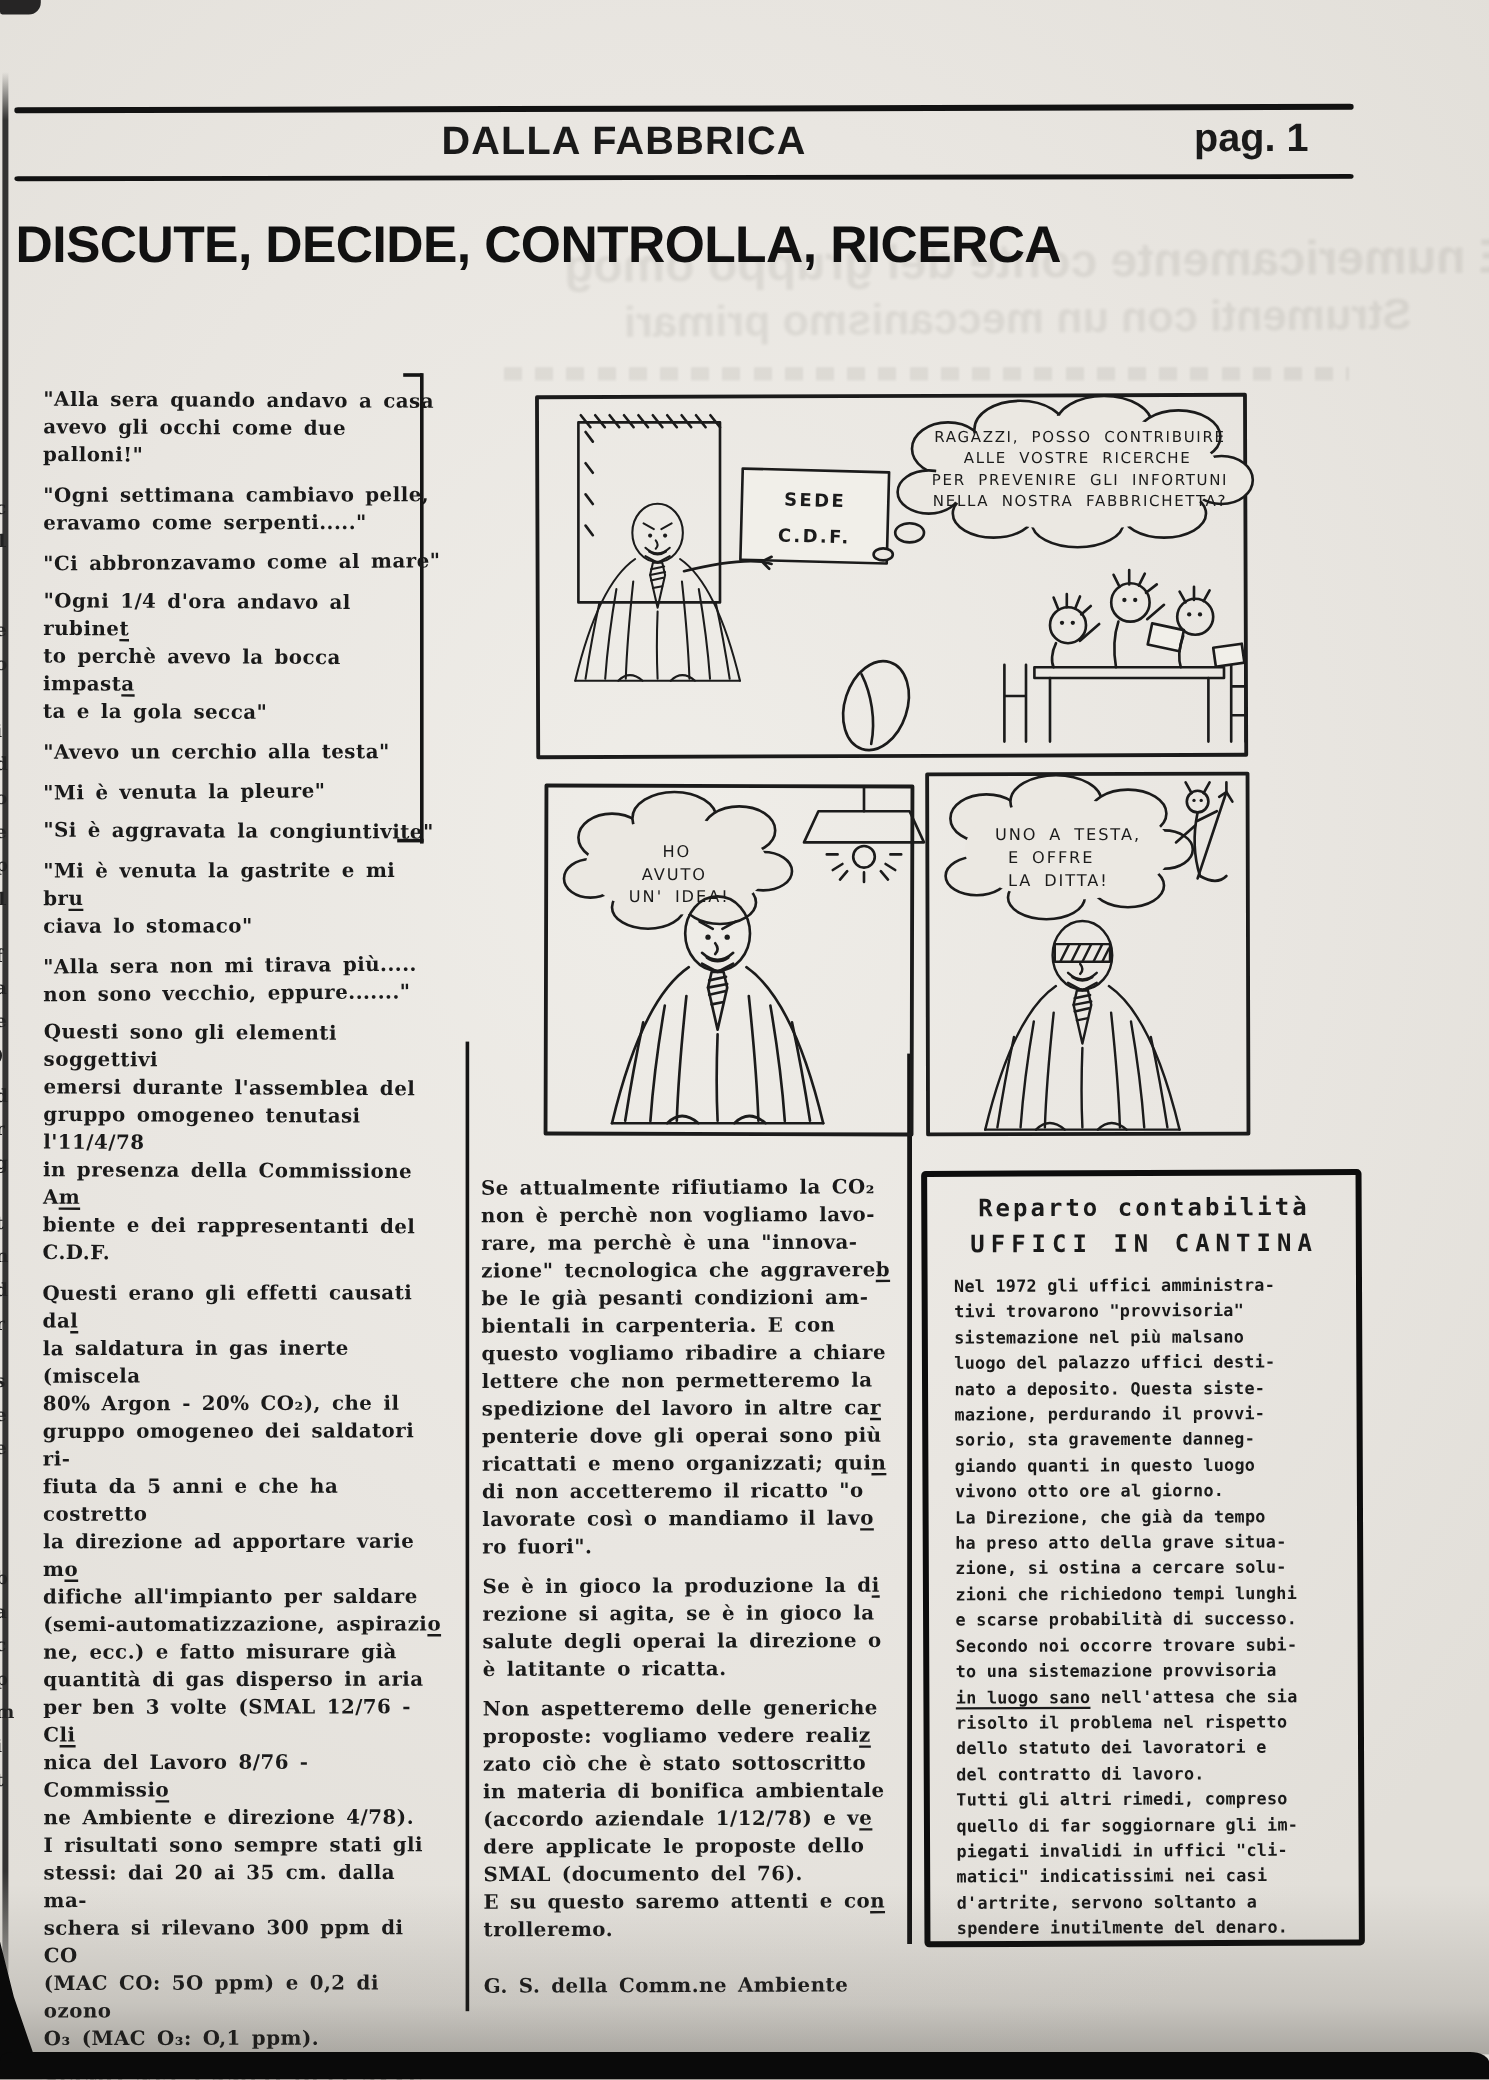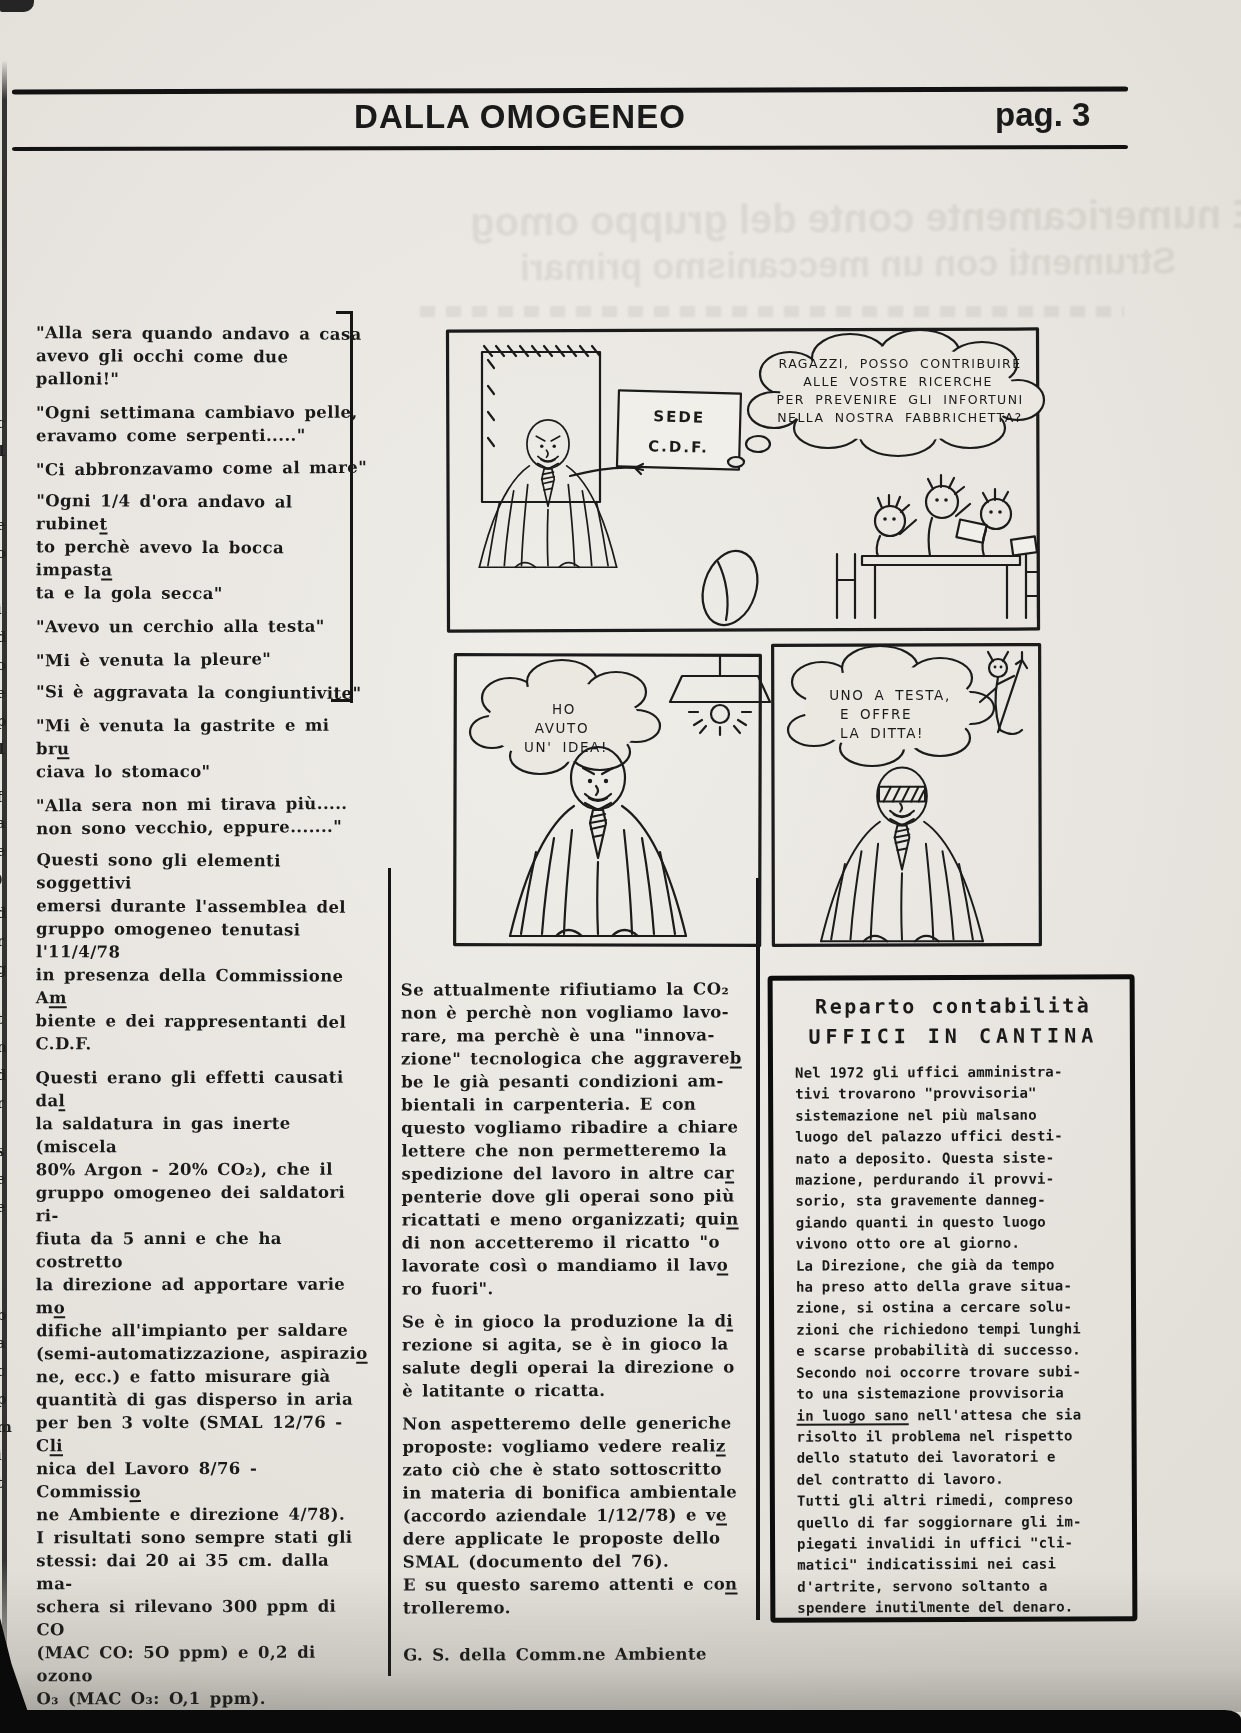--- a/index.html
+++ b/index.html
@@ -71,29 +71,30 @@
 </style>
 </head>
 <body>
 
 <div id="page">
 
   <div id="topleft-mark" class="abs"></div>
   <div id="left-edge" class="abs"></div>
 
   <div id="rule-top" class="rule"></div>
-  <div id="section-title" class="abs">DALLA OMOGENEO</div>
-  <div id="page-number" class="abs">pag. 3</div>
+  <div id="section-title" class="abs">DALLA FABBRICA</div>
+  <div id="page-number" class="abs">pag. 1</div>
   <div id="rule-bot" class="rule"></div>
 
   <div id="ghost1" class="ghost">E numericamente conte del gruppo omog</div>
   <div id="ghost2" class="ghost">Strumenti con un meccanismo primari</div>
   <div class="ghost-band abs" style="top:306px;left:420px;width:704px;height:11px;"></div>
 
   <div id="headline" class="abs">
+    <div>DISCUTE, DECIDE, CONTROLLA, RICERCA</div>
   </div>
 
   <div class="vline" style="left:350px;top:311px;width:3px;height:392px;"></div>
   <div class="tick" style="left:336px;top:311px;width:16px;"></div>
   <div class="tick" style="left:331px;top:699px;width:22px;"></div>
   <div class="vline" style="left:388px;top:868px;width:3px;height:808px;"></div>
   <div class="vline" style="left:756px;top:878px;width:4px;height:742px;"></div>
 
   <div id="left-col" class="col">
       <div class="tblock quote">"Alla sera quando andavo a casa<br>avevo gli occhi come due palloni!"</div>

